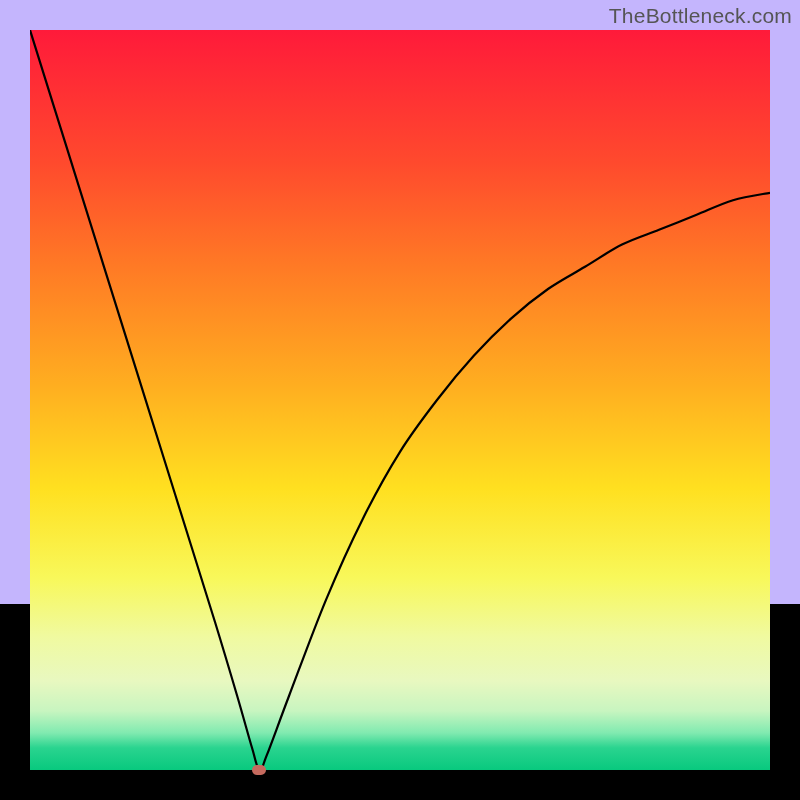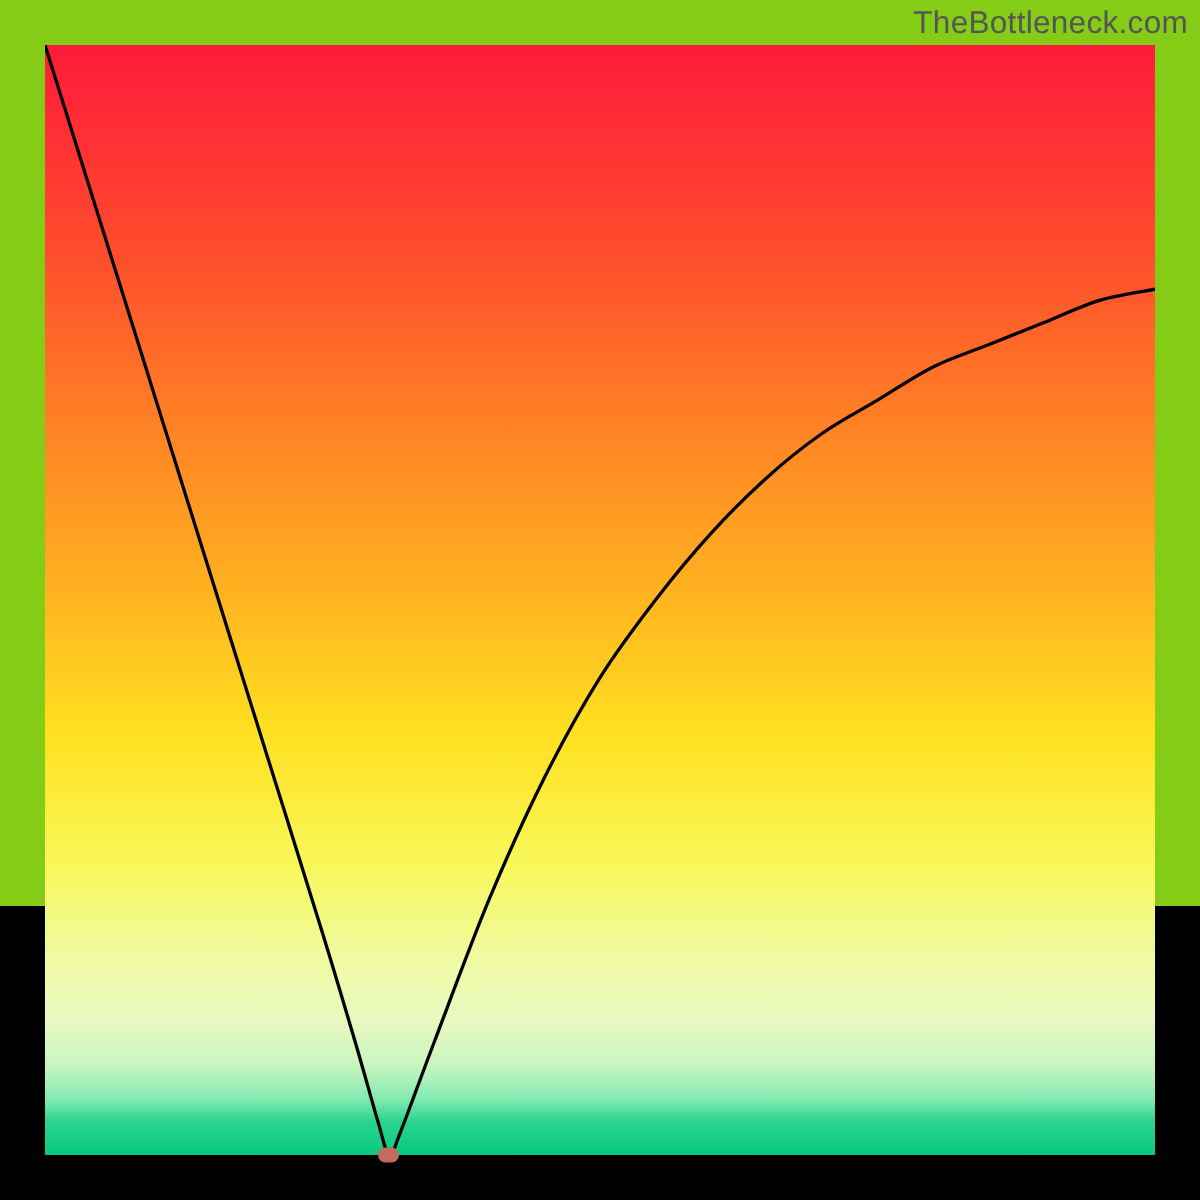--- a/index.html
+++ b/index.html
@@ -8,21 +8,21 @@
     width: 800px;
     height: 800px;
     background: #000;
     font-family: Arial, Helvetica, sans-serif;
     overflow: hidden;
   }
   .frame {
     position: relative;
     width: 800px;
     height: 604px;
-    background: #84cc16;
+    background: #c4b5fd;
   }
   .plot-area {
     position: absolute;
     left: 30px;
     top: 30px;
     width: 740px;
     height: 740px;
     background: linear-gradient(to bottom,
       #ff1a3a 0%,
       #ff4a2d 18%,

